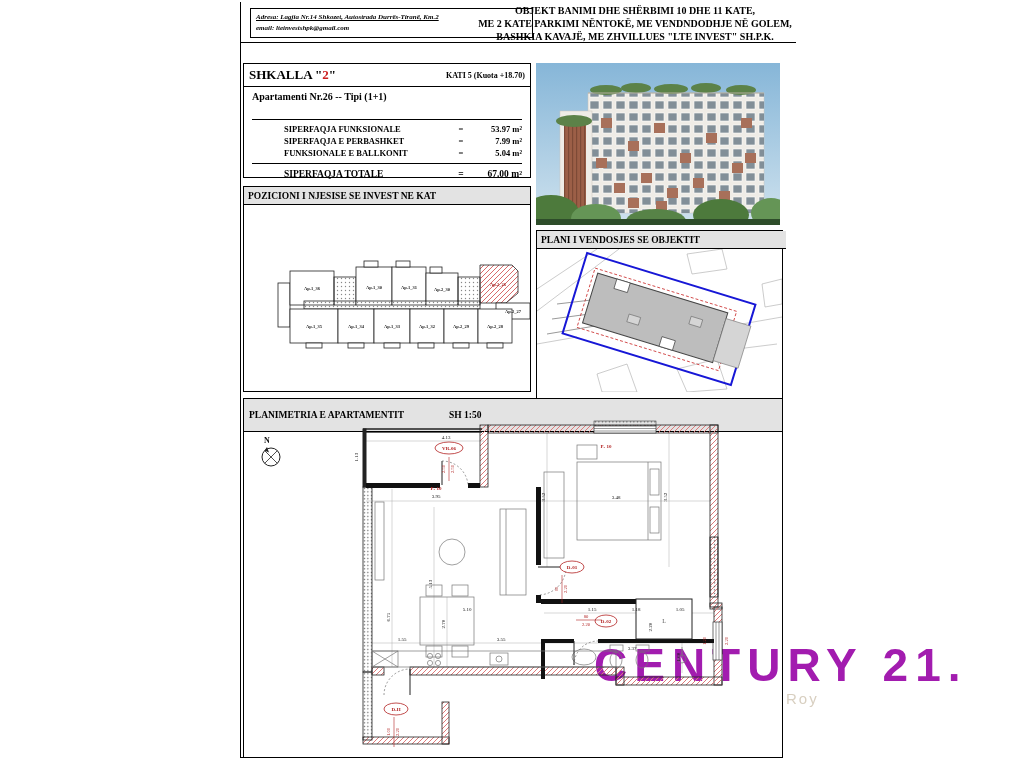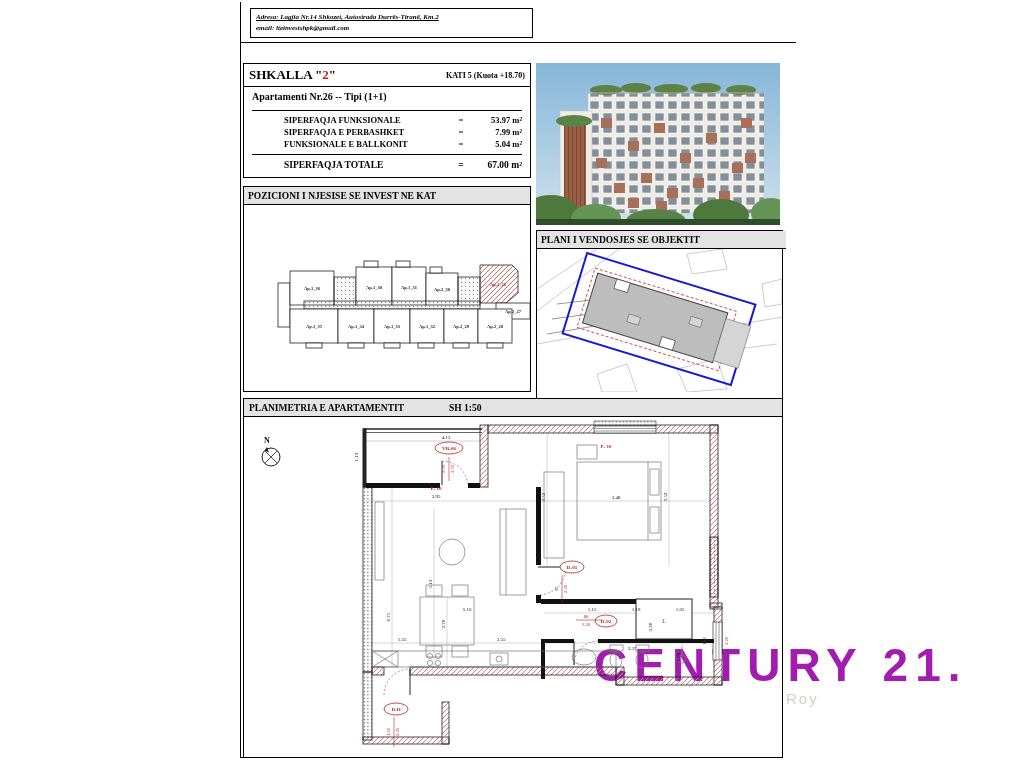--- a/index.html
+++ b/index.html
@@ -14,33 +14,33 @@
   #addr-line1{text-decoration:underline;display:block;white-space:nowrap;}
   #title-blk{left:470px;top:4px;width:330px;text-align:center;font-weight:bold;font-size:10px;line-height:13px;}
   #title-blk div{white-space:nowrap;}
   
   #unit-card{left:243px;top:63px;width:288px;height:115px;box-sizing:border-box;}
   #unit-card .cardhdr{display:flex;justify-content:space-between;align-items:center;border-bottom:1px solid #000;height:22px;padding:0 5px;}
   #stair-title{font-size:13px;font-weight:bold;}
   #stair-num{color:#cc1f1f;}
   #kati-label{font-size:8px;font-weight:bold;}
   #unit-card .cardbody{padding:4px 8px 0 8px;font-weight:bold;}
-  #apt-title{font-size:10px;margin-bottom:3px;border-bottom:1px solid #000;padding-bottom:8px;width:100%;}
+  #apt-title{font-size:10px;margin-bottom:3px;border-bottom:1px solid #000;padding-bottom:17px;width:100%;}
   .arow{display:flex;font-size:8.5px;line-height:12px;padding-left:32px;}
   .arow .lbl{flex:1;}
   .arow .eq{width:18px;text-align:center;}
   .arow .val{width:52px;text-align:right;}
   .totrule{border-top:1px solid #000000;margin-top:4px;padding-top:4px;}
   .totrow{font-size:9.5px;}
   
   #pos-box{left:243px;top:186px;width:288px;height:206px;box-sizing:border-box;}
   #pos-hdr{height:17px;font-size:9.5px;padding-left:4px;border-bottom:1px solid #000;background:#e3e3e3;font-weight:bold;display:flex;align-items:center;}
   #site-box{left:536px;top:230px;width:247px;height:184px;box-sizing:border-box;}
   #photo-box{left:536px;top:63px;width:244px;height:162px;}
-  #plan-hdr{left:243px;top:398px;width:540px;height:19px;box-sizing:border-box;font-size:9.5px;padding-left:5px;}
+  #plan-hdr{left:243px;top:398px;width:540px;height:34px;box-sizing:border-box;font-size:9.5px;padding-left:5px;}
   #plan-hdr .scale{margin-left:45px;}
   #plan-body{left:243px;top:417px;width:540px;height:341px;border:1px solid #000;border-top:none;box-sizing:border-box;background:transparent;z-index:2;}
   
   #wm{left:594px;top:638px;font-family:"Liberation Sans",sans-serif;font-size:46px;font-weight:bold;
       letter-spacing:7px;color:#a21caf;z-index:1;white-space:nowrap;}
   #wm-sub{left:786px;top:690px;font-family:"Liberation Sans",sans-serif;font-size:15px;color:#d8cfc0;letter-spacing:2px;z-index:1;}
   svg{display:block;}
   text{font-family:"Liberation Serif",serif;}
 </style>
 </head>
@@ -50,20 +50,25 @@
 
   <div class="sheetline" style="left:240px;top:2px;width:1px;height:756px;"></div>
   <div class="sheetline" style="left:240px;top:42px;width:556px;height:1px;"></div>
   <div class="sheetline" style="left:240px;top:757px;width:543px;height:1px;"></div>
 
   <div class="abs box" id="addr-box">
     <span id="addr-line1">Adresa: Lagjia Nr.14 Shkozet, Autostrada Durrës-Tiranë, Km.2</span>
     <span>email: lteinvestshpk@gmail.com</span>
   </div>
 
+  <div class="abs" id="title-blk">
+    <div>OBJEKT BANIMI DHE SHËRBIMI 10 DHE 11 KATE,</div>
+    <div>ME 2 KATE PARKIMI NËNTOKË, ME VENDNDODHJE NË GOLEM,</div>
+    <div>BASHKIA KAVAJË, ME ZHVILLUES "LTE INVEST" SH.P.K.</div>
+  </div>
 
   <div class="abs box" id="unit-card">
     <div class="cardhdr">
       <span id="stair-title"><span>SHKALLA "</span><span id="stair-num">2</span><span>"</span></span>
       <span id="kati-label">KATI 5 (Kuota +18.70)</span>
     </div>
     <div class="cardbody">
       <div id="apt-title">Apartamenti Nr.26 -- Tipi (1+1)</div>
       <div class="arow">
         <span class="lbl">SIPERFAQJA FUNKSIONALE</span>

